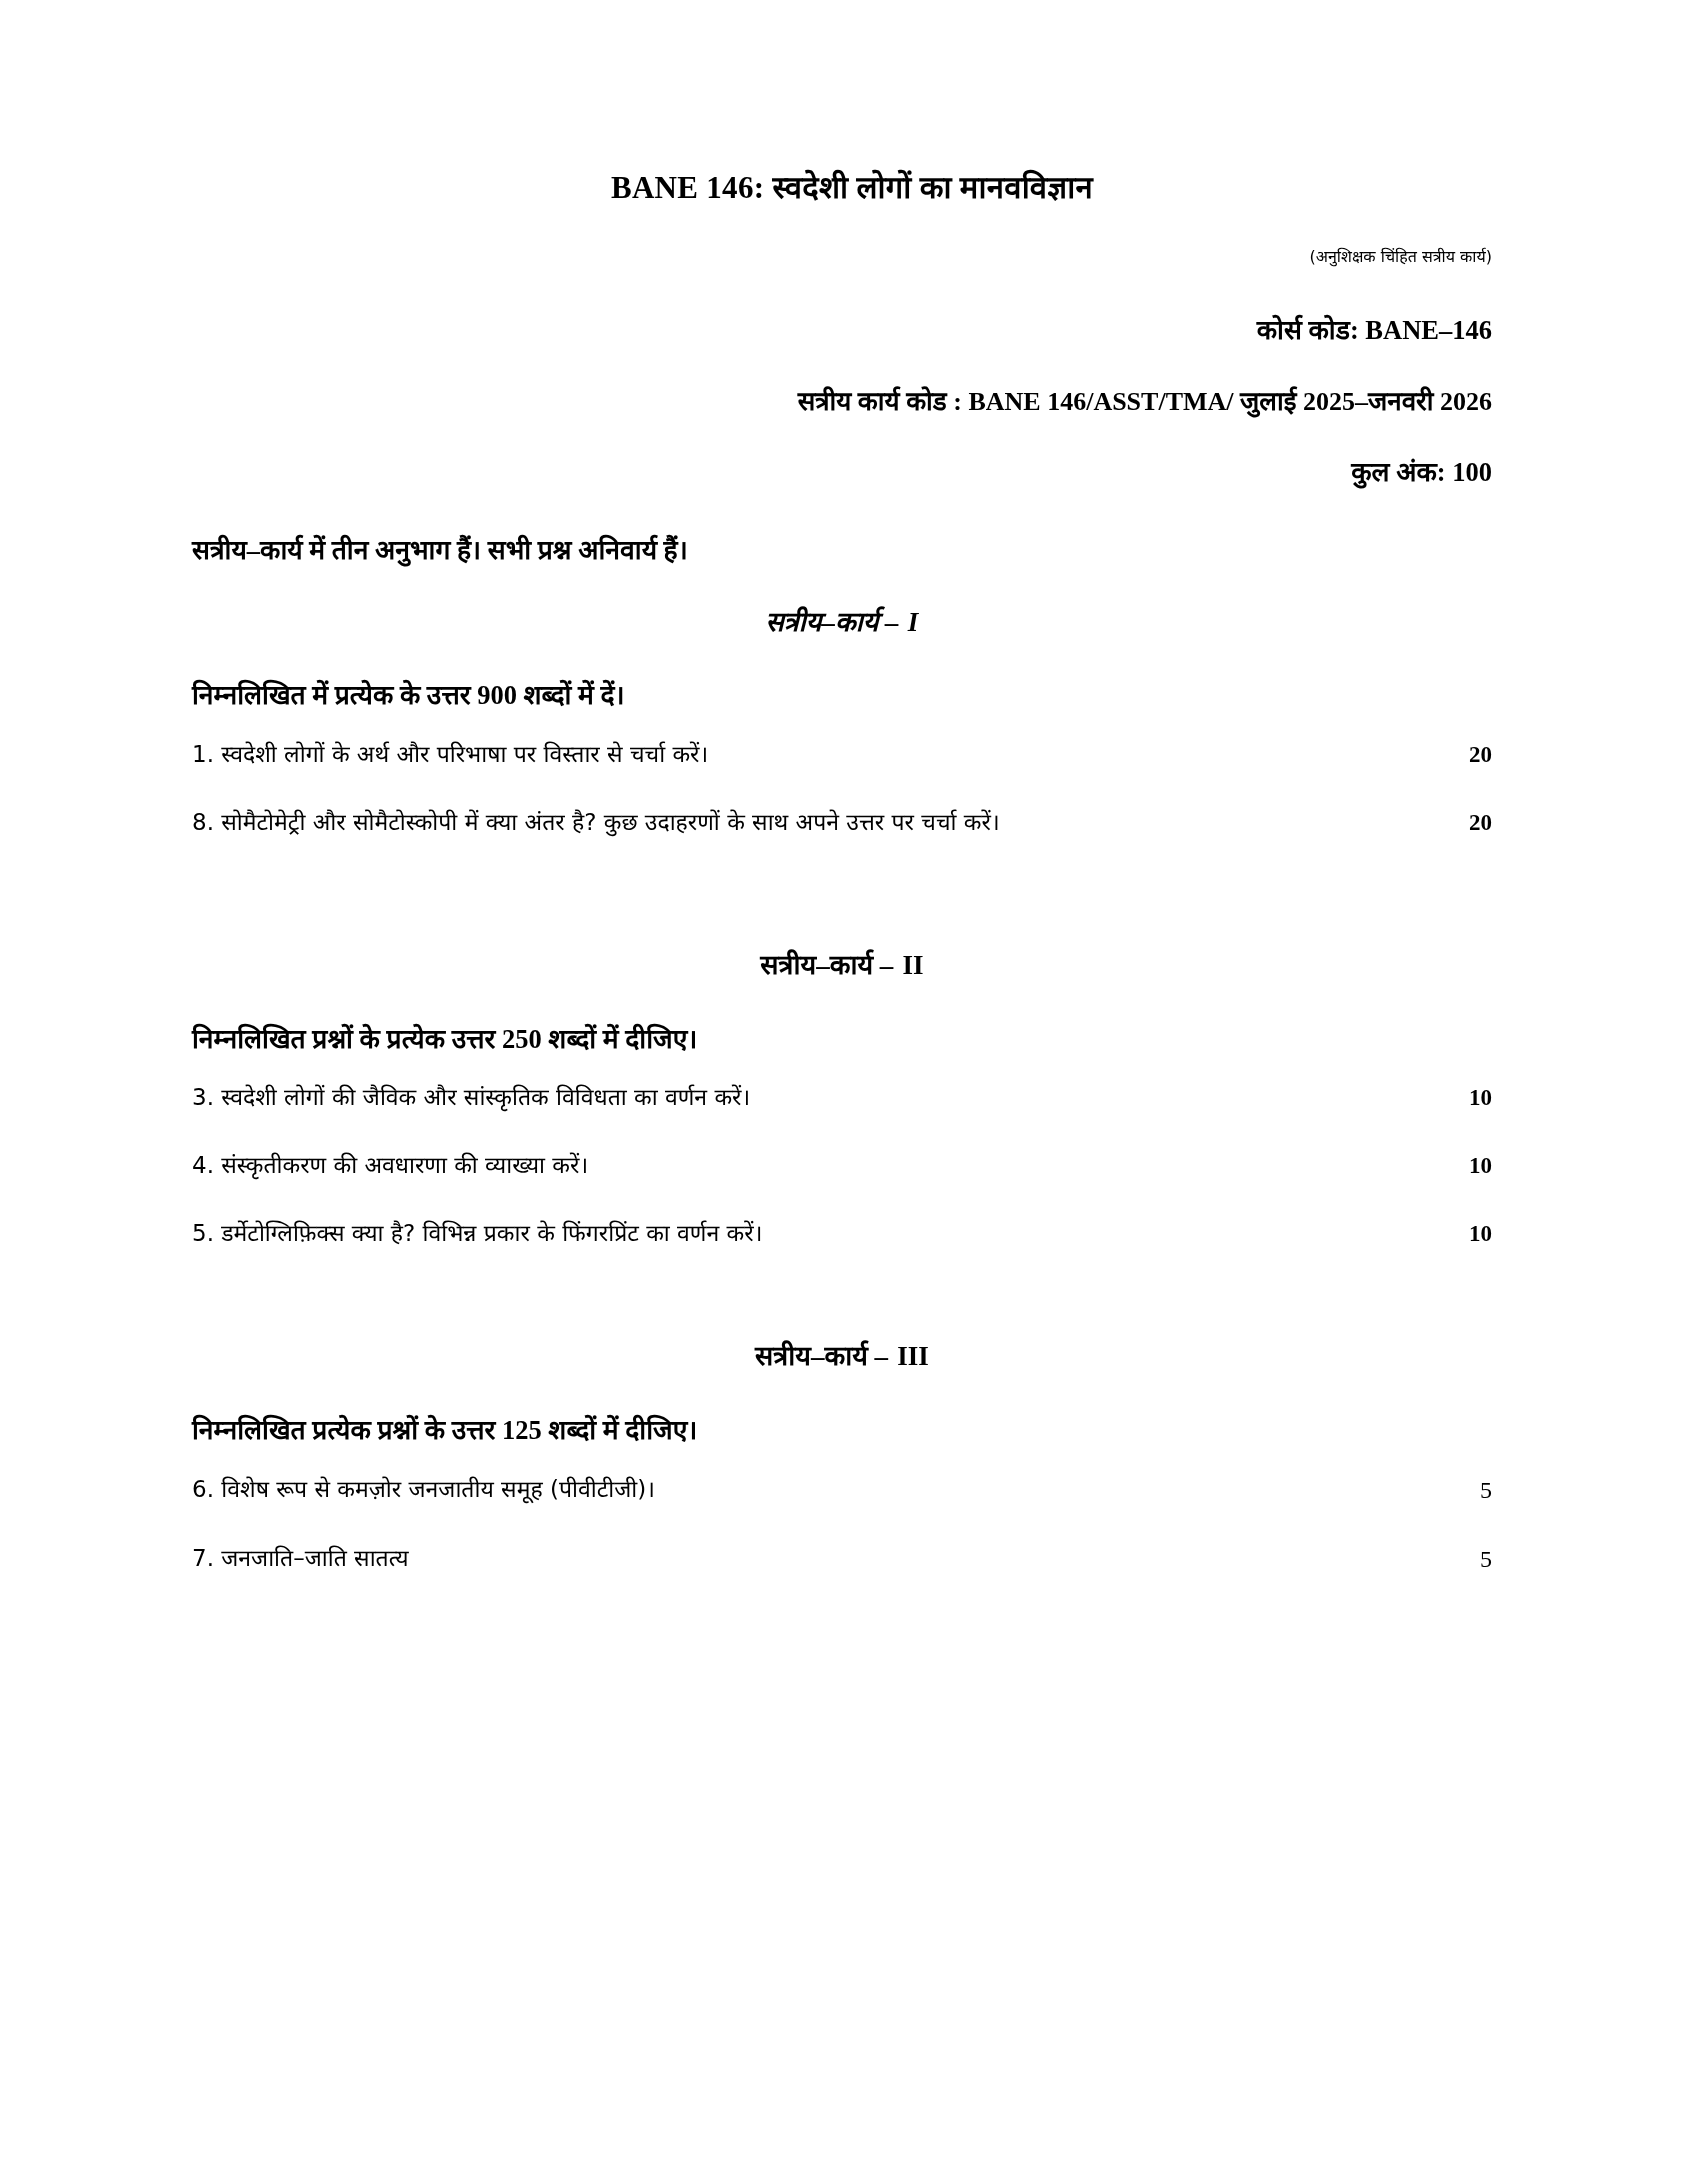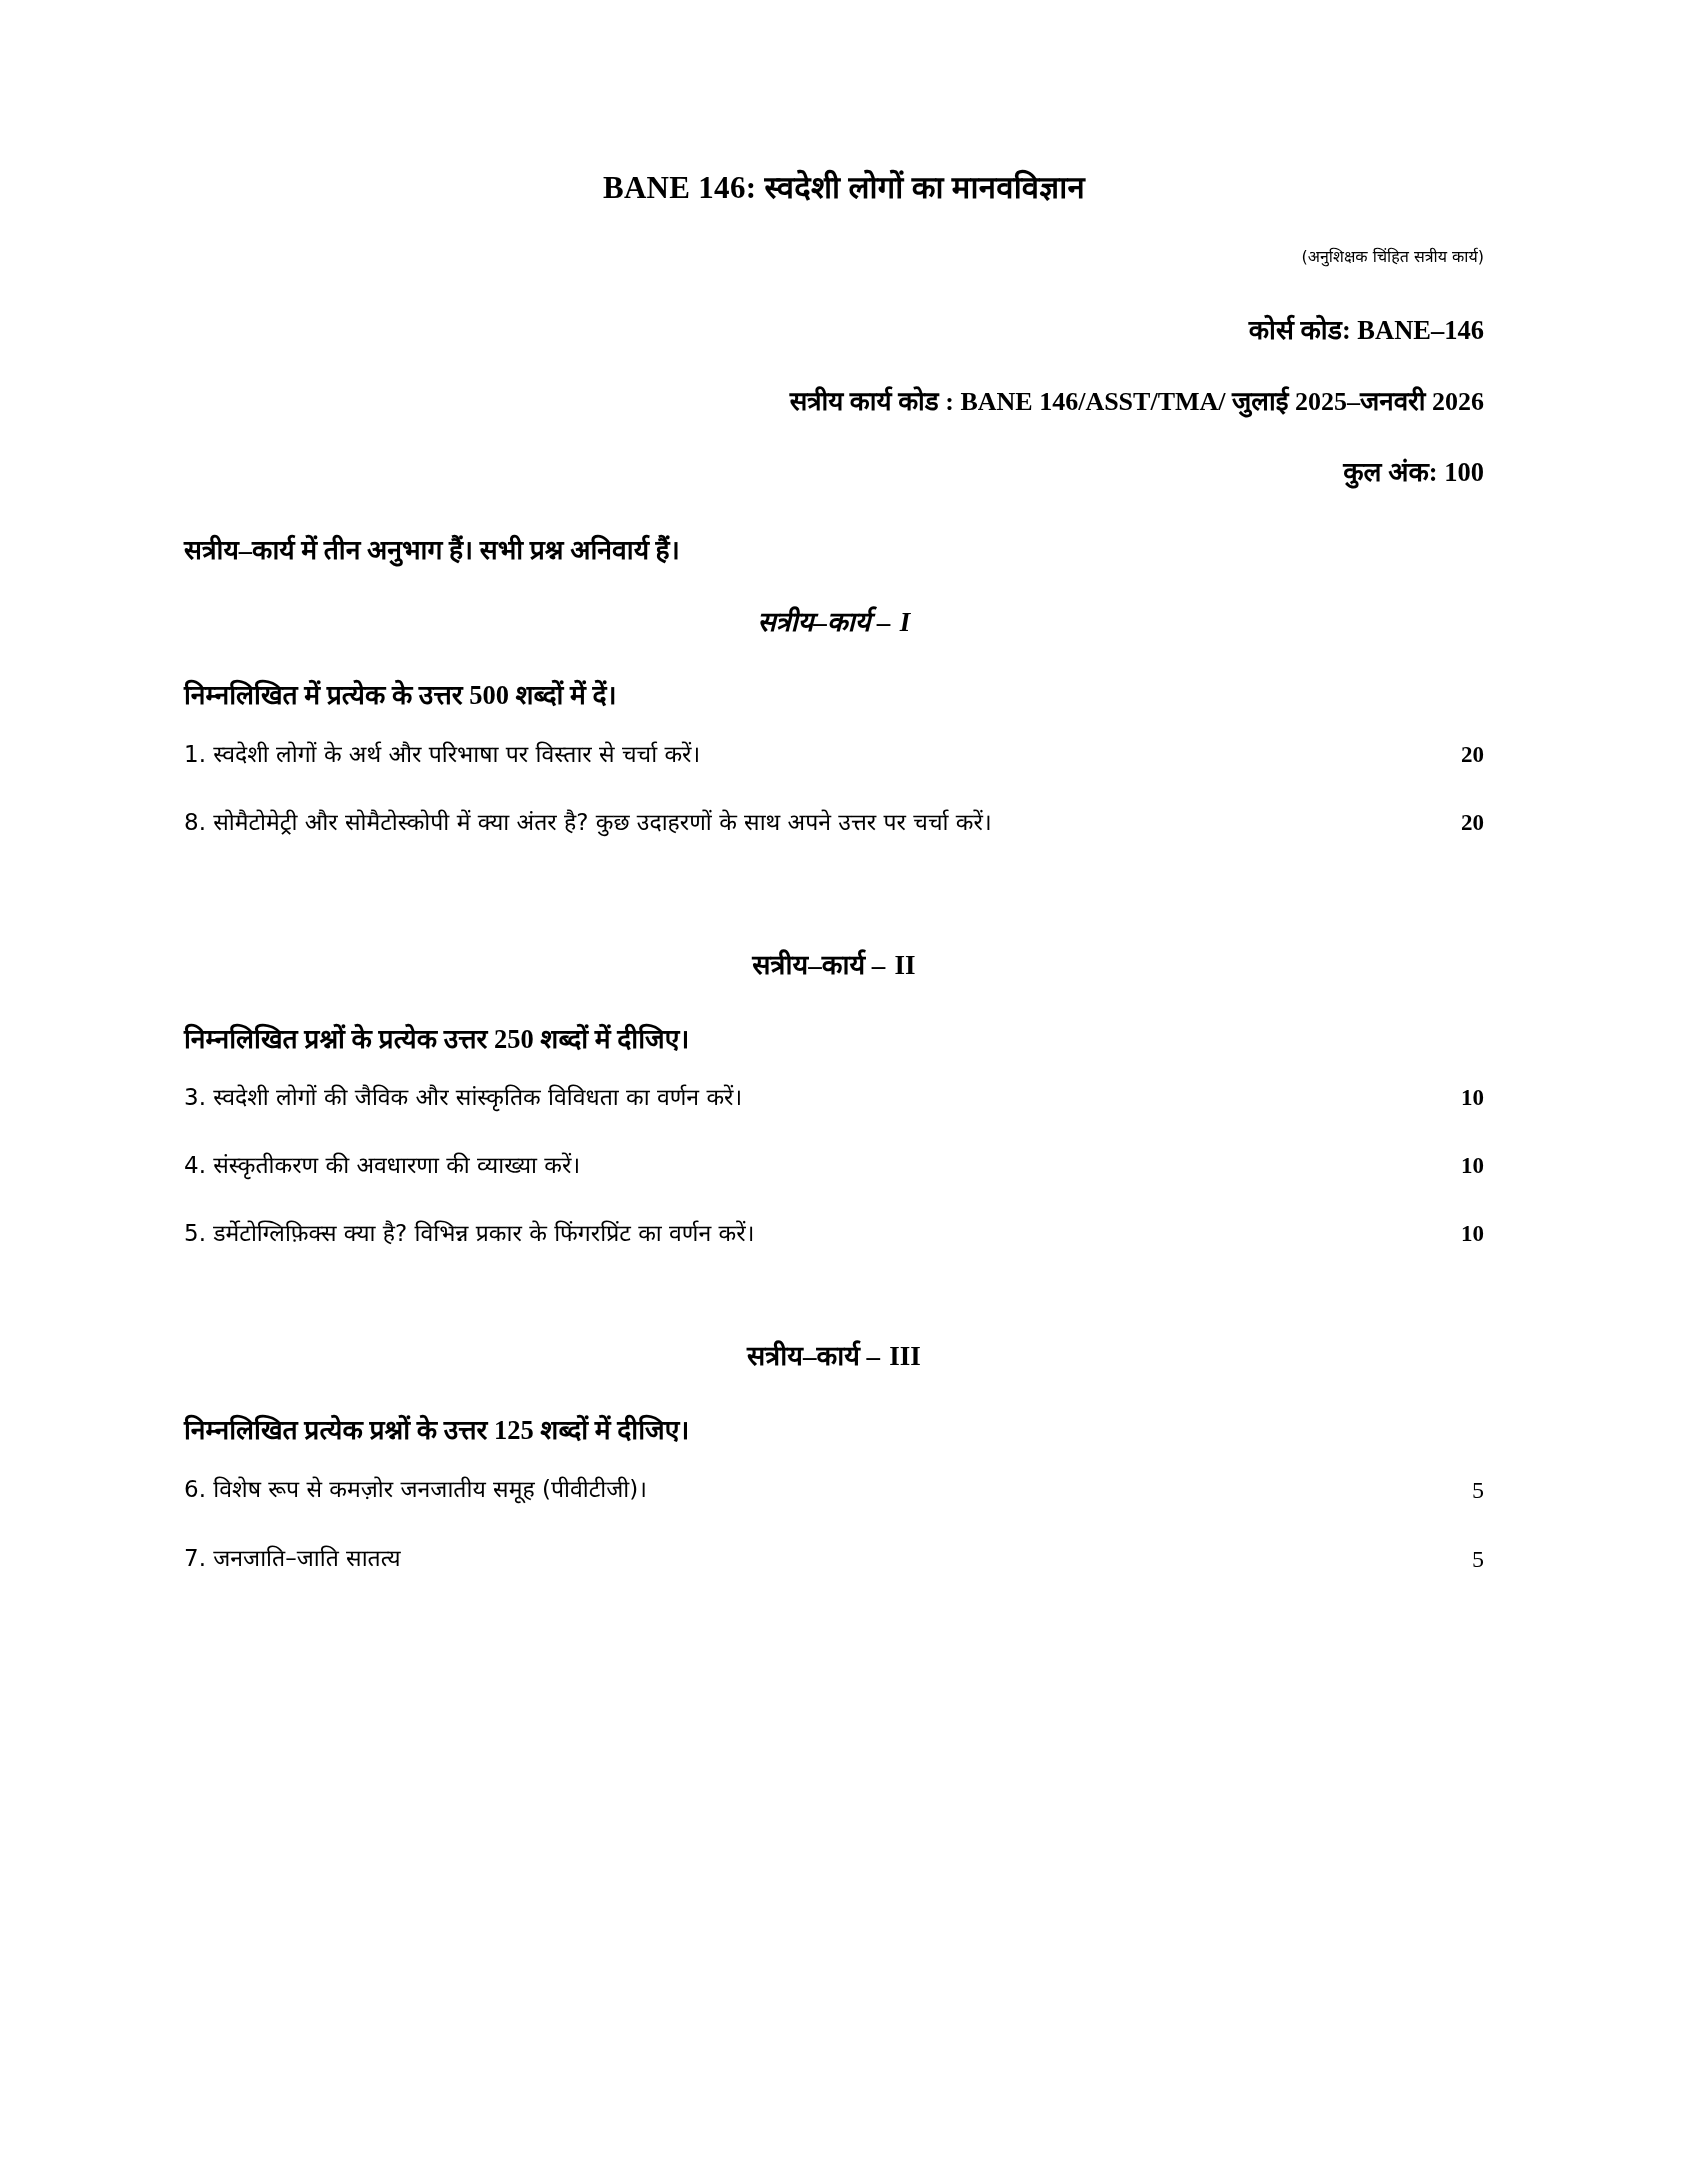--- a/index.html
+++ b/index.html
@@ -17,21 +17,21 @@
   .page {
     position: relative;
     width: 1687px;
     height: 2183px;
     box-sizing: border-box;
     padding: 0;
     overflow: hidden;
   }
   .content {
     position: absolute;
-    left: 184px;
+    left: 192px;
     top: 169px;
     width: 1300px;
   }
 
   
   .doc-title {
     text-align: center;
     font-family: "Liberation Serif", "DejaVu Serif", serif;
     font-weight: bold;
     font-size: 31px;
@@ -147,21 +147,21 @@
 
     <div class="right-line total-marks">कुल अंक: 100</div>
 
     <div class="instruction-strong assignment-note">सत्रीय–कार्य में तीन अनुभाग हैं। सभी प्रश्न अनिवार्य हैं।</div>
 
     <div class="section-block">
       <div class="section-head sec1-head">
         <span>सत्रीय–कार्य  –</span><span class="roman">I</span>
       </div>
 
-      <div class="section-instruction">निम्नलिखित में प्रत्येक के उत्तर  500 शब्दों में दें।</div>
+      <div class="section-instruction">निम्नलिखित में प्रत्येक के उत्तर  900 शब्दों में दें।</div>
 
       <div class="qlist">
         <div class="qrow">
           <div class="qtext">1. स्वदेशी लोगों के अर्थ और परिभाषा पर विस्तार से चर्चा करें।</div>
           <div class="qmarks">20</div>
         </div>
         <div class="qrow">
           <div class="qtext">8. सोमैटोमेट्री और सोमैटोस्कोपी में क्या अंतर है? कुछ उदाहरणों के साथ अपने उत्तर पर चर्चा करें।</div>
           <div class="qmarks">20</div>
         </div>

